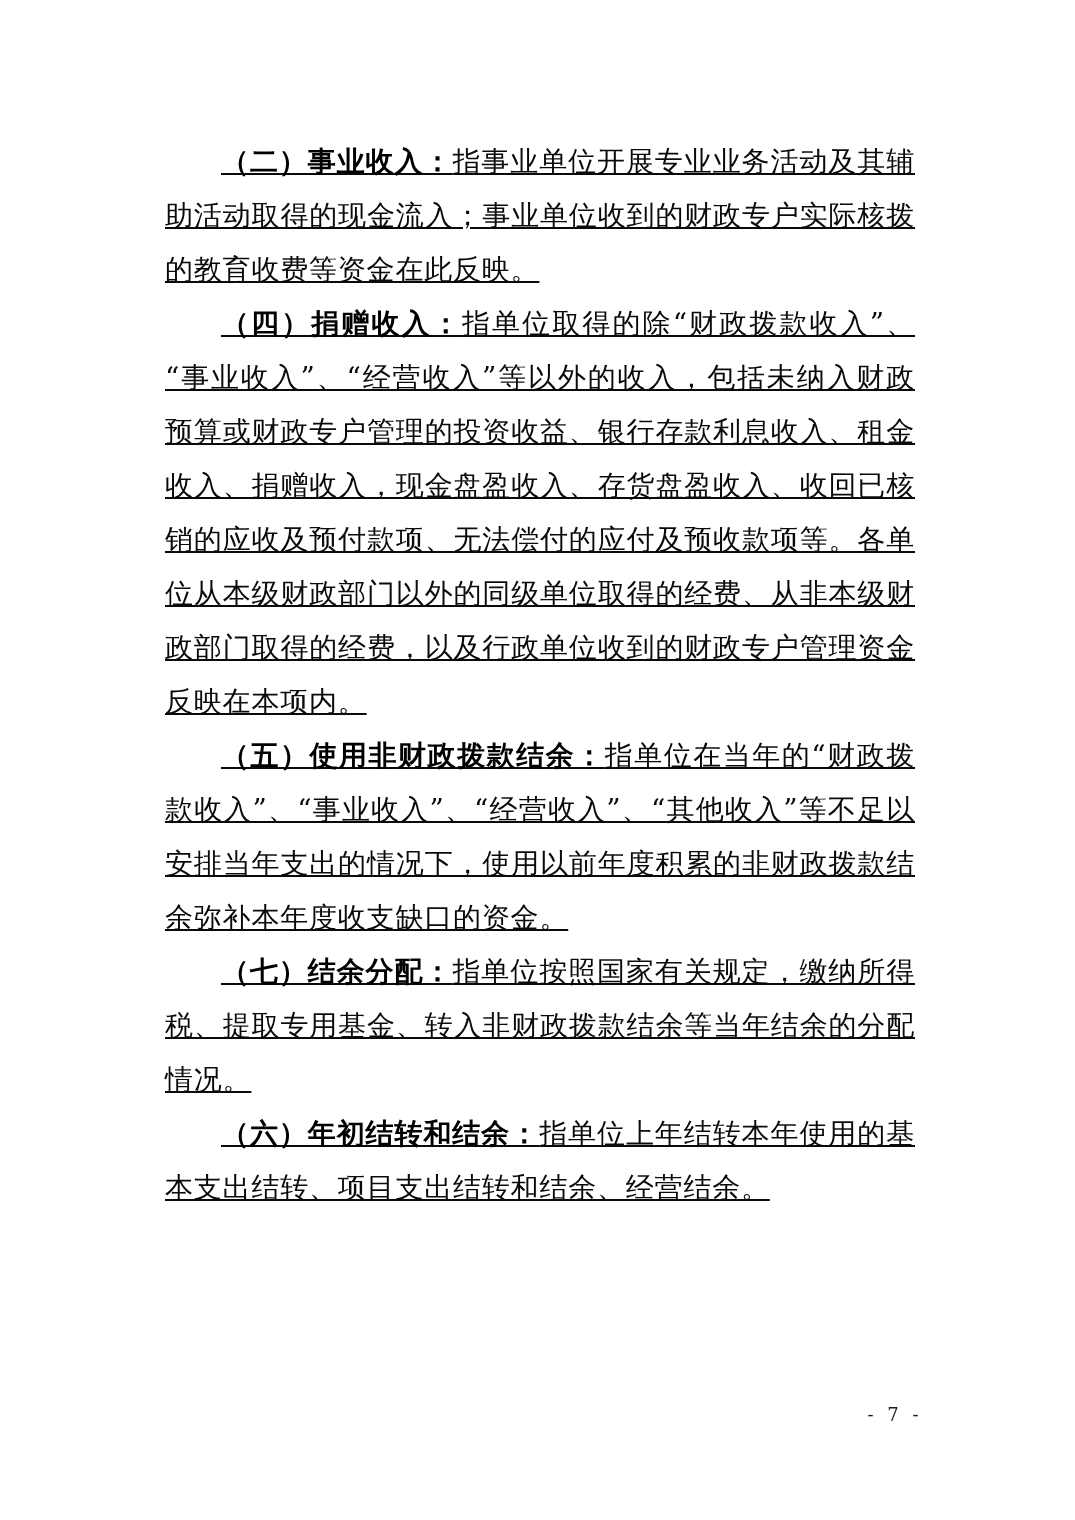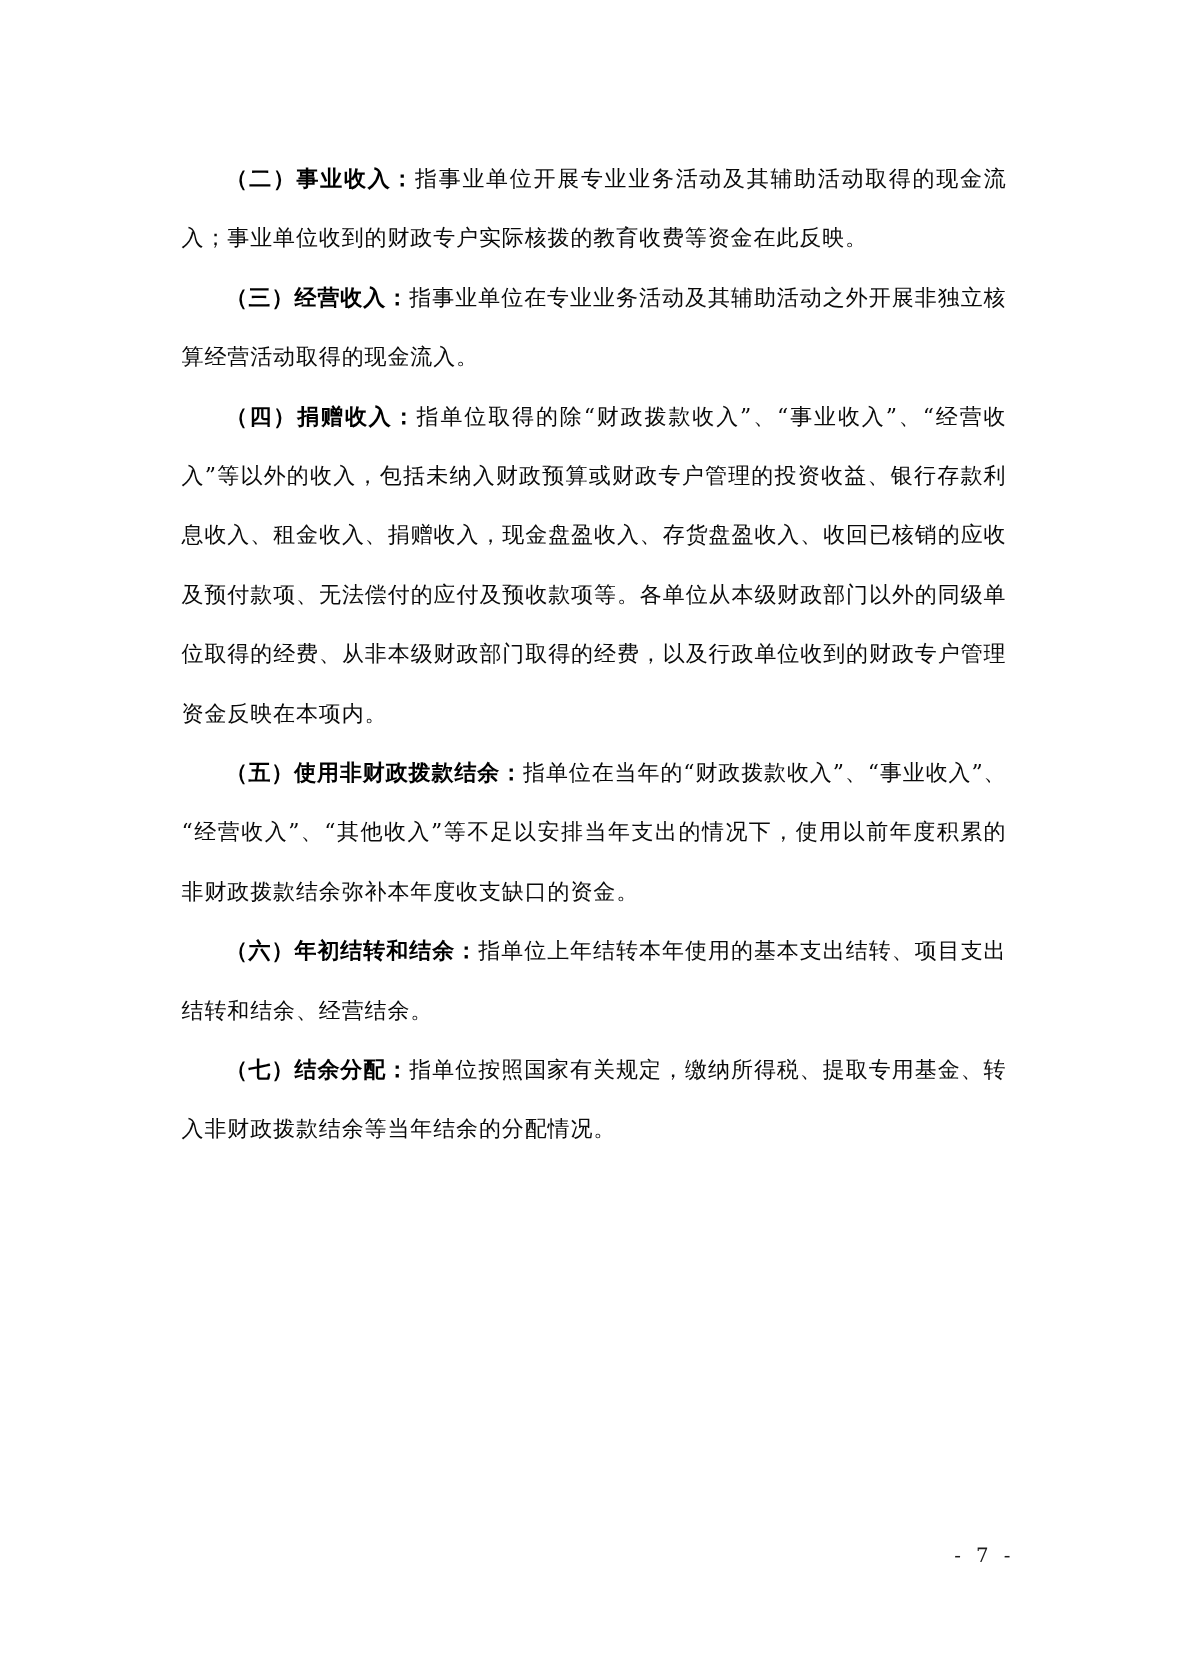--- a/index.html
+++ b/index.html
@@ -19,28 +19,29 @@
   }
   .content {
     position: absolute;
     left: 165px;
     top: 135px;
     width: 750px;
   }
   .para {
     margin: 0;
     padding: 0;
-    font-size: 20px;
+    font-size: 28px;
     line-height: 54px;
     letter-spacing: 0.8px;
     text-align: justify;
     text-justify: inter-character;
     text-indent: 2em;
     color: #0a0a0a;
     font-family: "DejaVu Serif", "Liberation Serif", serif;
+    text-decoration: underline;
   }
   .para .head {
     font-weight: bold;
     color: #000000;
   }
   .page-number {
     position: absolute;
     left: 840px;
     top: 1404px;
     width: 110px;
@@ -51,24 +52,23 @@
     font-family: "DejaVu Serif", "Liberation Serif", serif;
   }
 </style>
 </head>
 <body>
 
 <div class="page">
   <main class="content" id="paragraphs">
   <p class="para"><span class="head">（二）事业收入：</span><span class="body-text">指事业单位开展专业业务活动及其辅助活动取得的现金流入；事业单位收到的财政专户实际核拨的教育收费等资金在此反映。</span></p>
 
-  <p class="para"><span class="head">（三）经营收入：</span><span class="body-text">指事业单位在专业业务活动及其辅助活动之外开展非独立核算经营活动取得的现金流入。</span></p>
 
   <p class="para"><span class="head">（四）捐赠收入：</span><span class="body-text">指单位取得的除“财政拨款收入”、“事业收入”、“经营收入”等以外的收入，包括未纳入财政预算或财政专户管理的投资收益、银行存款利息收入、租金收入、捐赠收入，现金盘盈收入、存货盘盈收入、收回已核销的应收及预付款项、无法偿付的应付及预收款项等。各单位从本级财政部门以外的同级单位取得的经费、从非本级财政部门取得的经费，以及行政单位收到的财政专户管理资金反映在本项内。</span></p>
 
   <p class="para"><span class="head">（五）使用非财政拨款结余：</span><span class="body-text">指单位在当年的“财政拨款收入”、“事业收入”、“经营收入”、“其他收入”等不足以安排当年支出的情况下，使用以前年度积累的非财政拨款结余弥补本年度收支缺口的资金。</span></p>
 
+  <p class="para"><span class="head">（七）结余分配：</span><span class="body-text">指单位按照国家有关规定，缴纳所得税、提取专用基金、转入非财政拨款结余等当年结余的分配情况。</span></p>
+
   <p class="para"><span class="head">（六）年初结转和结余：</span><span class="body-text">指单位上年结转本年使用的基本支出结转、项目支出结转和结余、经营结余。</span></p>
-
-  <p class="para"><span class="head">（七）结余分配：</span><span class="body-text">指单位按照国家有关规定，缴纳所得税、提取专用基金、转入非财政拨款结余等当年结余的分配情况。</span></p>
 </main>
   <div class="page-number">- 7 -</div>
 </div>
 
 </body></html>

